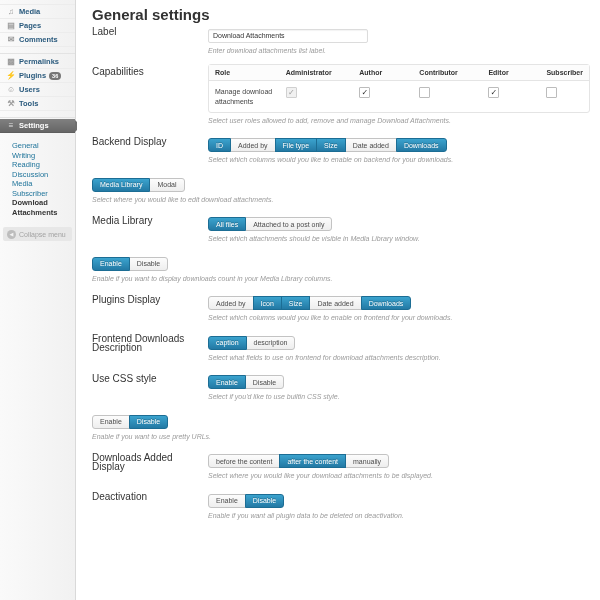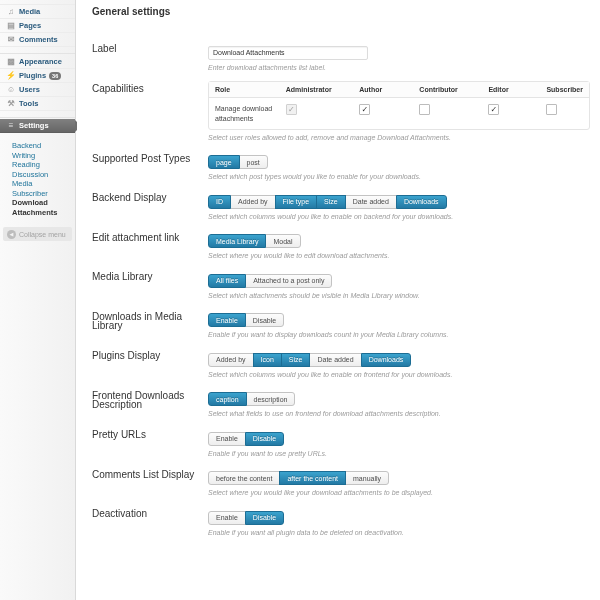--- a/index.html
+++ b/index.html
@@ -48,21 +48,21 @@
   .ccircle{
     flex:0 0 auto;width:9px;height:9px;border-radius:50%;background:#bdbdbd;
     color:#f4f4f4;font-size:5px;line-height:9px;text-align:center;
   }
 
   
   .content{
     position:absolute;left:77px;top:0;right:0;bottom:0;background:#fff;
     padding:6px 10px 0 15px;box-sizing:border-box;
   }
-  h1.pagetitle{font-size:10px;margin:0 0 24px 0;color:#333;font-weight:bold}
+  h1.pagetitle{font-size:15px;margin:0 0 1px 0;color:#333;font-weight:bold}
   .row{display:flex;margin-bottom:10px}
   .flabel{
     flex:0 0 116px;box-sizing:border-box;padding:3px 6px 0 0;
     font-size:10px;line-height:9px;color:#333;
   }
   .fctl{flex:1;min-width:0}
   .txt{
     width:150px;height:12px;border:1px solid #dcdcdc;border-radius:2px;
     font-size:7px;padding:0 4px;color:#333;font-family:inherit;
     box-shadow:inset 0 1px 1px rgba(0,0,0,.05);outline:none;
@@ -120,21 +120,21 @@
           <span class="micon">▤</span>
           <span class="mlabel">Pages</span>
         </a>
         <a class="mitem">
           <span class="micon">✉</span>
           <span class="mlabel">Comments</span>
         </a>
         <div class="msep"></div>
         <a class="mitem">
           <span class="micon">▩</span>
-          <span class="mlabel">Appearance</span>
+          <span class="mlabel">Permalinks</span>
         </a>
         <a class="mitem">
           <span class="micon">⚡</span>
           <span class="mlabel">Plugins</span>
           <span class="mbadge">36</span>
         </a>
         <a class="mitem">
           <span class="micon">☺</span>
           <span class="mlabel">Users</span>
         </a>
@@ -143,21 +143,21 @@
           <span class="mlabel">Tools</span>
         </a>
         <div class="msep"></div>
         <a class="mitem active">
           <span class="micon">≡</span>
           <span class="mlabel">Settings</span>
           <span class="marrow"></span>
         </a>
       </nav>
     <div class="submenu">
-        <a class="sitem">Backend</a>
+        <a class="sitem">General</a>
         <a class="sitem">Writing</a>
         <a class="sitem">Reading</a>
         <a class="sitem">Discussion</a>
         <a class="sitem">Media</a>
         <a class="sitem">Subscriber</a>
         <a class="sitem current">Download Attachments</a>
       </div>
     <div class="collapse">
       <span class="ccircle">◀</span>
       <span>Collapse menu</span>
@@ -193,53 +193,44 @@
                   <td><span class="cb"></span></td>
                   <td><span class="cb checked">✓</span></td>
                   <td><span class="cb"></span></td>
                 </tr>
               </tbody>
             </table>
             <div class="fdesc">Select user roles allowed to add, remove and manage Download Attachments.</div>
           </div>
         </div>
         <div class="row">
-          <div class="flabel">Supported Post Types</div>
-          <div class="fctl"><div class="bgroup">
-              <button class="tbtn on">page</button>
-              <button class="tbtn">post</button>
-            </div><div class="fdesc">Select which post types would you like to enable for your downloads.</div></div>
-        </div>
-        <div class="row">
           <div class="flabel">Backend Display</div>
           <div class="fctl"><div class="bgroup">
               <button class="tbtn on">ID</button>
               <button class="tbtn">Added by</button>
               <button class="tbtn on">File type</button>
               <button class="tbtn on">Size</button>
               <button class="tbtn">Date added</button>
               <button class="tbtn on">Downloads</button>
             </div><div class="fdesc">Select which columns would you like to enable on backend for your downloads.</div></div>
         </div>
         <div class="row">
-          <div class="flabel">Edit attachment link</div>
           <div class="fctl"><div class="bgroup">
               <button class="tbtn on">Media Library</button>
               <button class="tbtn">Modal</button>
             </div><div class="fdesc">Select where you would like to edit download attachments.</div></div>
         </div>
         <div class="row">
           <div class="flabel">Media Library</div>
           <div class="fctl"><div class="bgroup">
               <button class="tbtn on">All files</button>
               <button class="tbtn">Attached to a post only</button>
             </div><div class="fdesc">Select which attachments should be visible in Media Library window.</div></div>
         </div>
         <div class="row">
-          <div class="flabel">Downloads in Media Library</div>
           <div class="fctl"><div class="bgroup">
               <button class="tbtn on">Enable</button>
               <button class="tbtn">Disable</button>
             </div><div class="fdesc">Enable if you want to display downloads count in your Media Library columns.</div></div>
         </div>
         <div class="row">
           <div class="flabel">Plugins Display</div>
           <div class="fctl"><div class="bgroup">
               <button class="tbtn">Added by</button>
               <button class="tbtn on">Icon</button>
@@ -249,28 +240,34 @@
             </div><div class="fdesc">Select which columns would you like to enable on frontend for your downloads.</div></div>
         </div>
         <div class="row">
           <div class="flabel">Frontend Downloads Description</div>
           <div class="fctl"><div class="bgroup">
               <button class="tbtn on">caption</button>
               <button class="tbtn">description</button>
             </div><div class="fdesc">Select what fields to use on frontend for download attachments description.</div></div>
         </div>
         <div class="row">
-          <div class="flabel">Pretty URLs</div>
+          <div class="flabel">Use CSS style</div>
+          <div class="fctl"><div class="bgroup">
+              <button class="tbtn on">Enable</button>
+              <button class="tbtn">Disable</button>
+            </div><div class="fdesc">Select if you'd like to use builtin CSS style.</div></div>
+        </div>
+        <div class="row">
           <div class="fctl"><div class="bgroup">
               <button class="tbtn">Enable</button>
               <button class="tbtn on">Disable</button>
             </div><div class="fdesc">Enable if you want to use pretty URLs.</div></div>
         </div>
         <div class="row">
-          <div class="flabel">Comments List Display</div>
+          <div class="flabel">Downloads Added Display</div>
           <div class="fctl"><div class="bgroup">
               <button class="tbtn">before the content</button>
               <button class="tbtn on">after the content</button>
               <button class="tbtn">manually</button>
             </div><div class="fdesc">Select where you would like your download attachments to be displayed.</div></div>
         </div>
         <div class="row">
           <div class="flabel">Deactivation</div>
           <div class="fctl"><div class="bgroup">
               <button class="tbtn">Enable</button>

